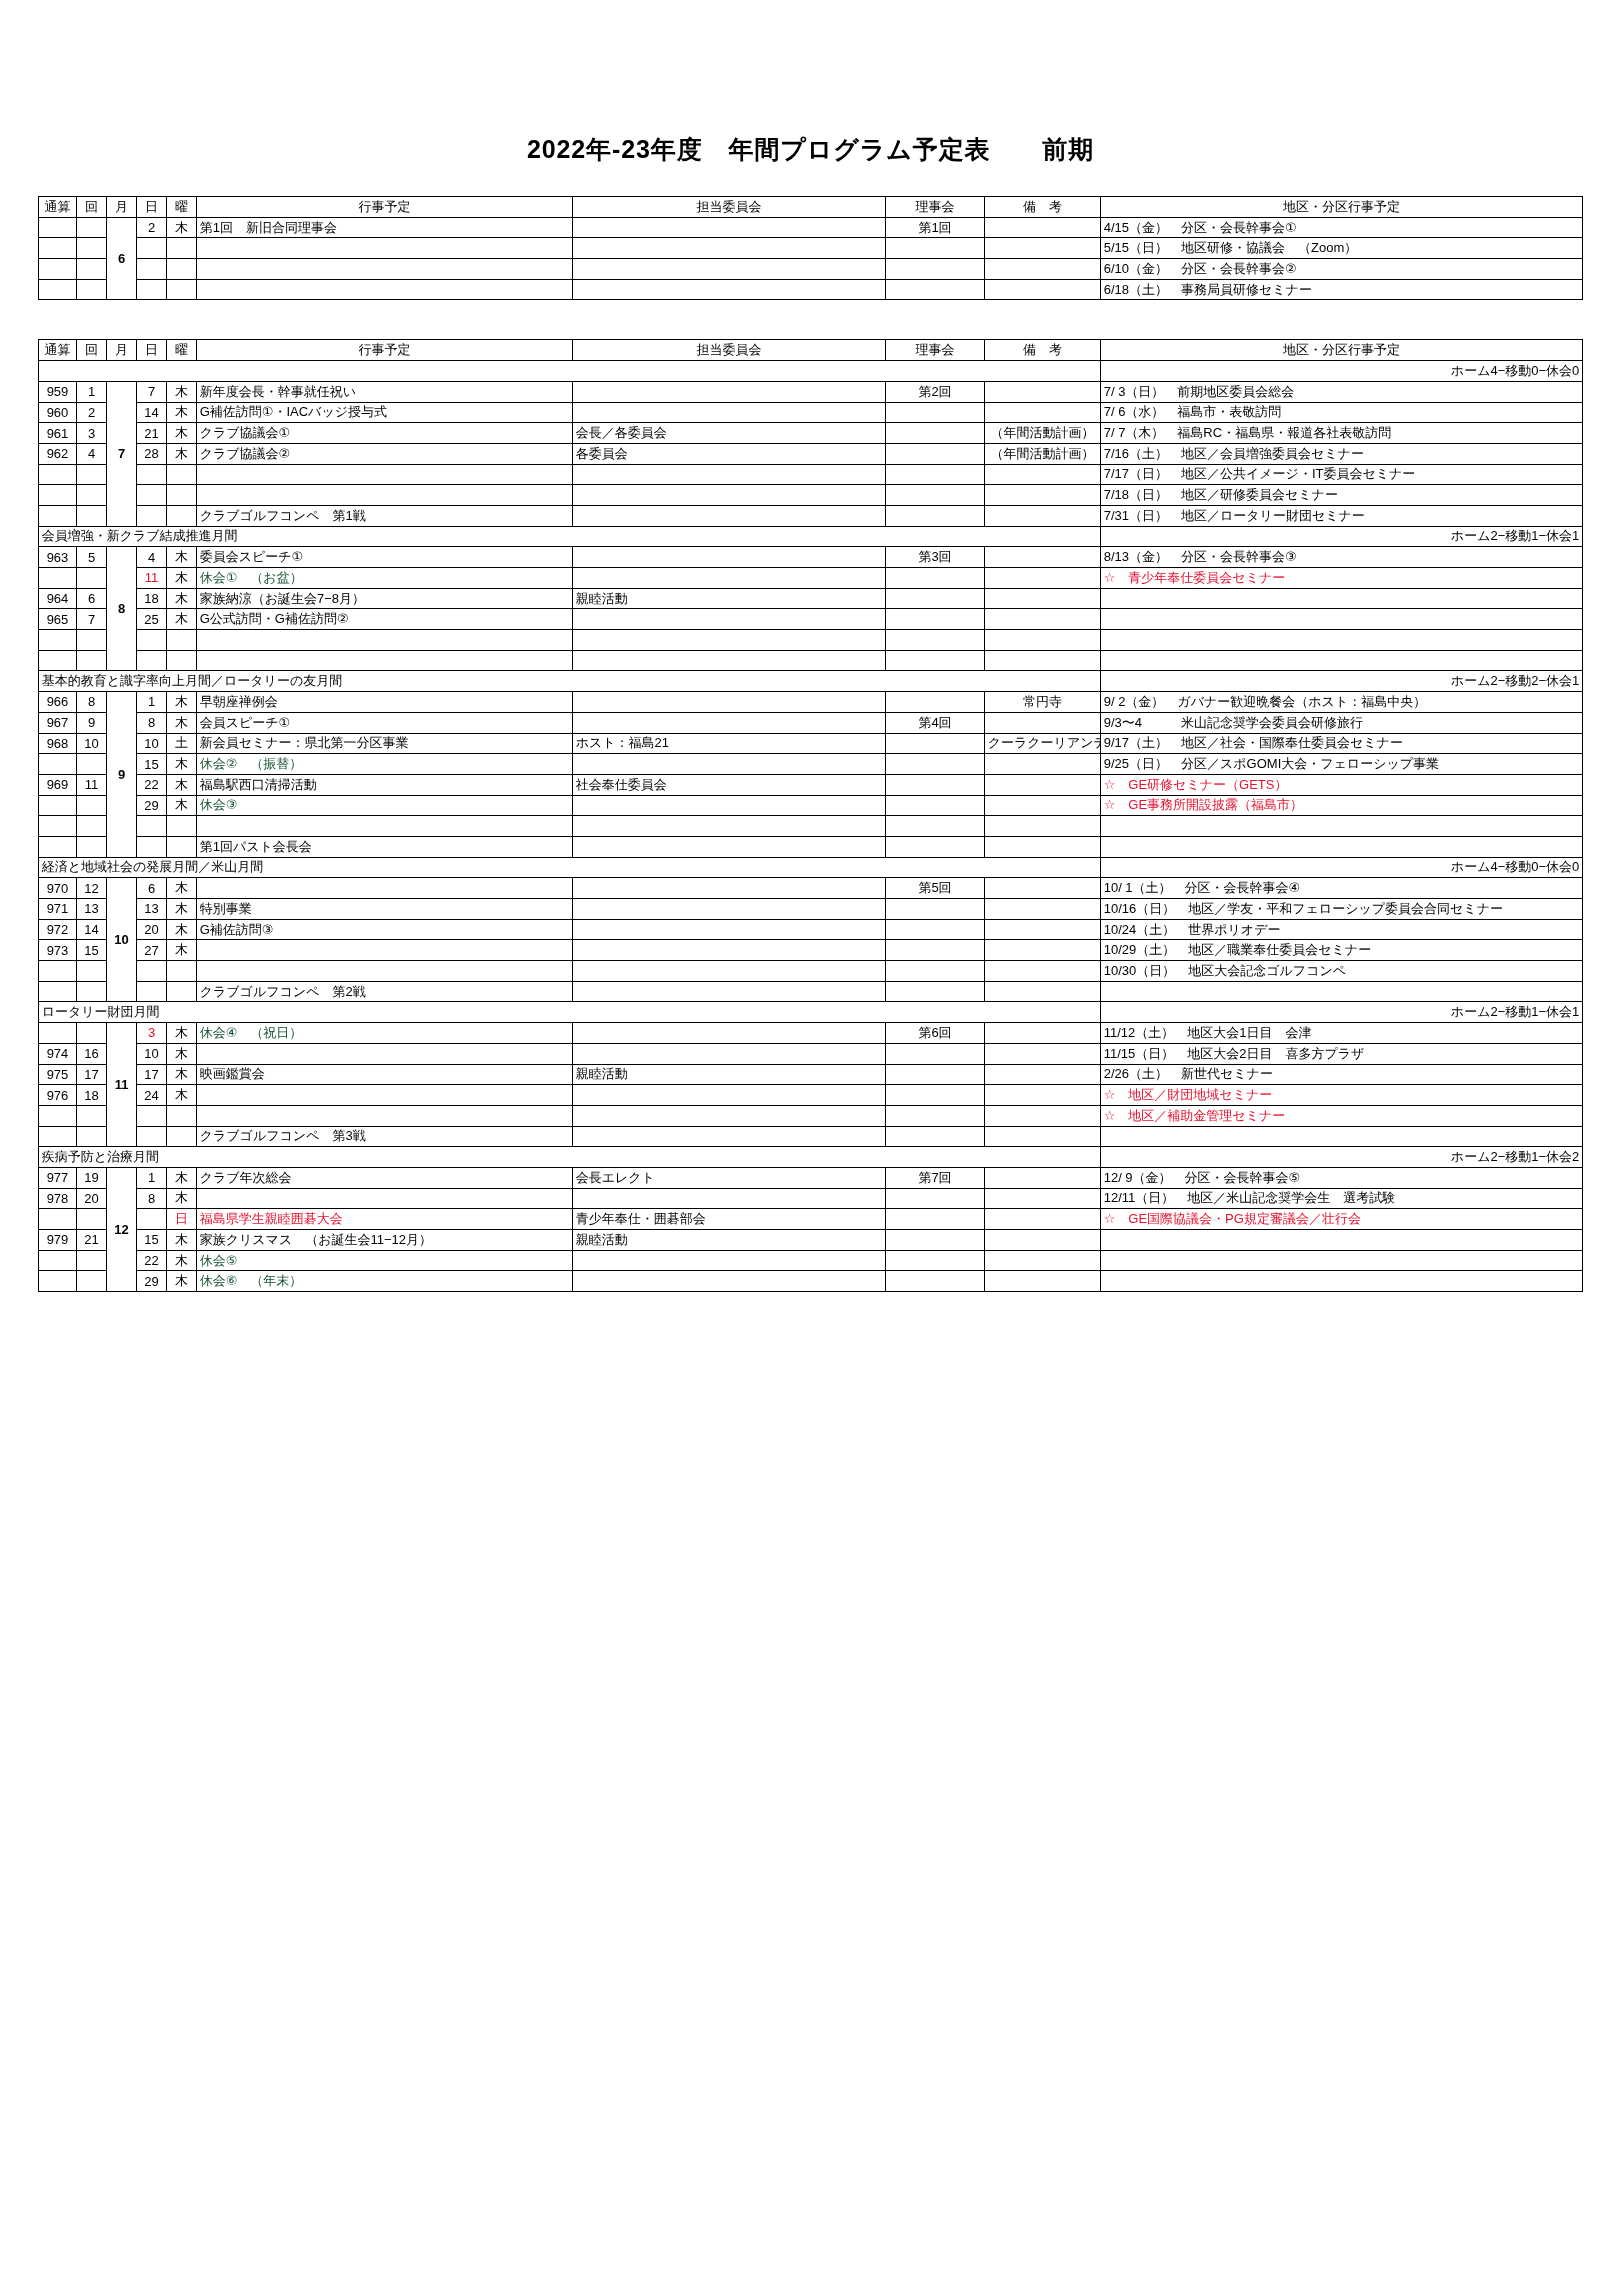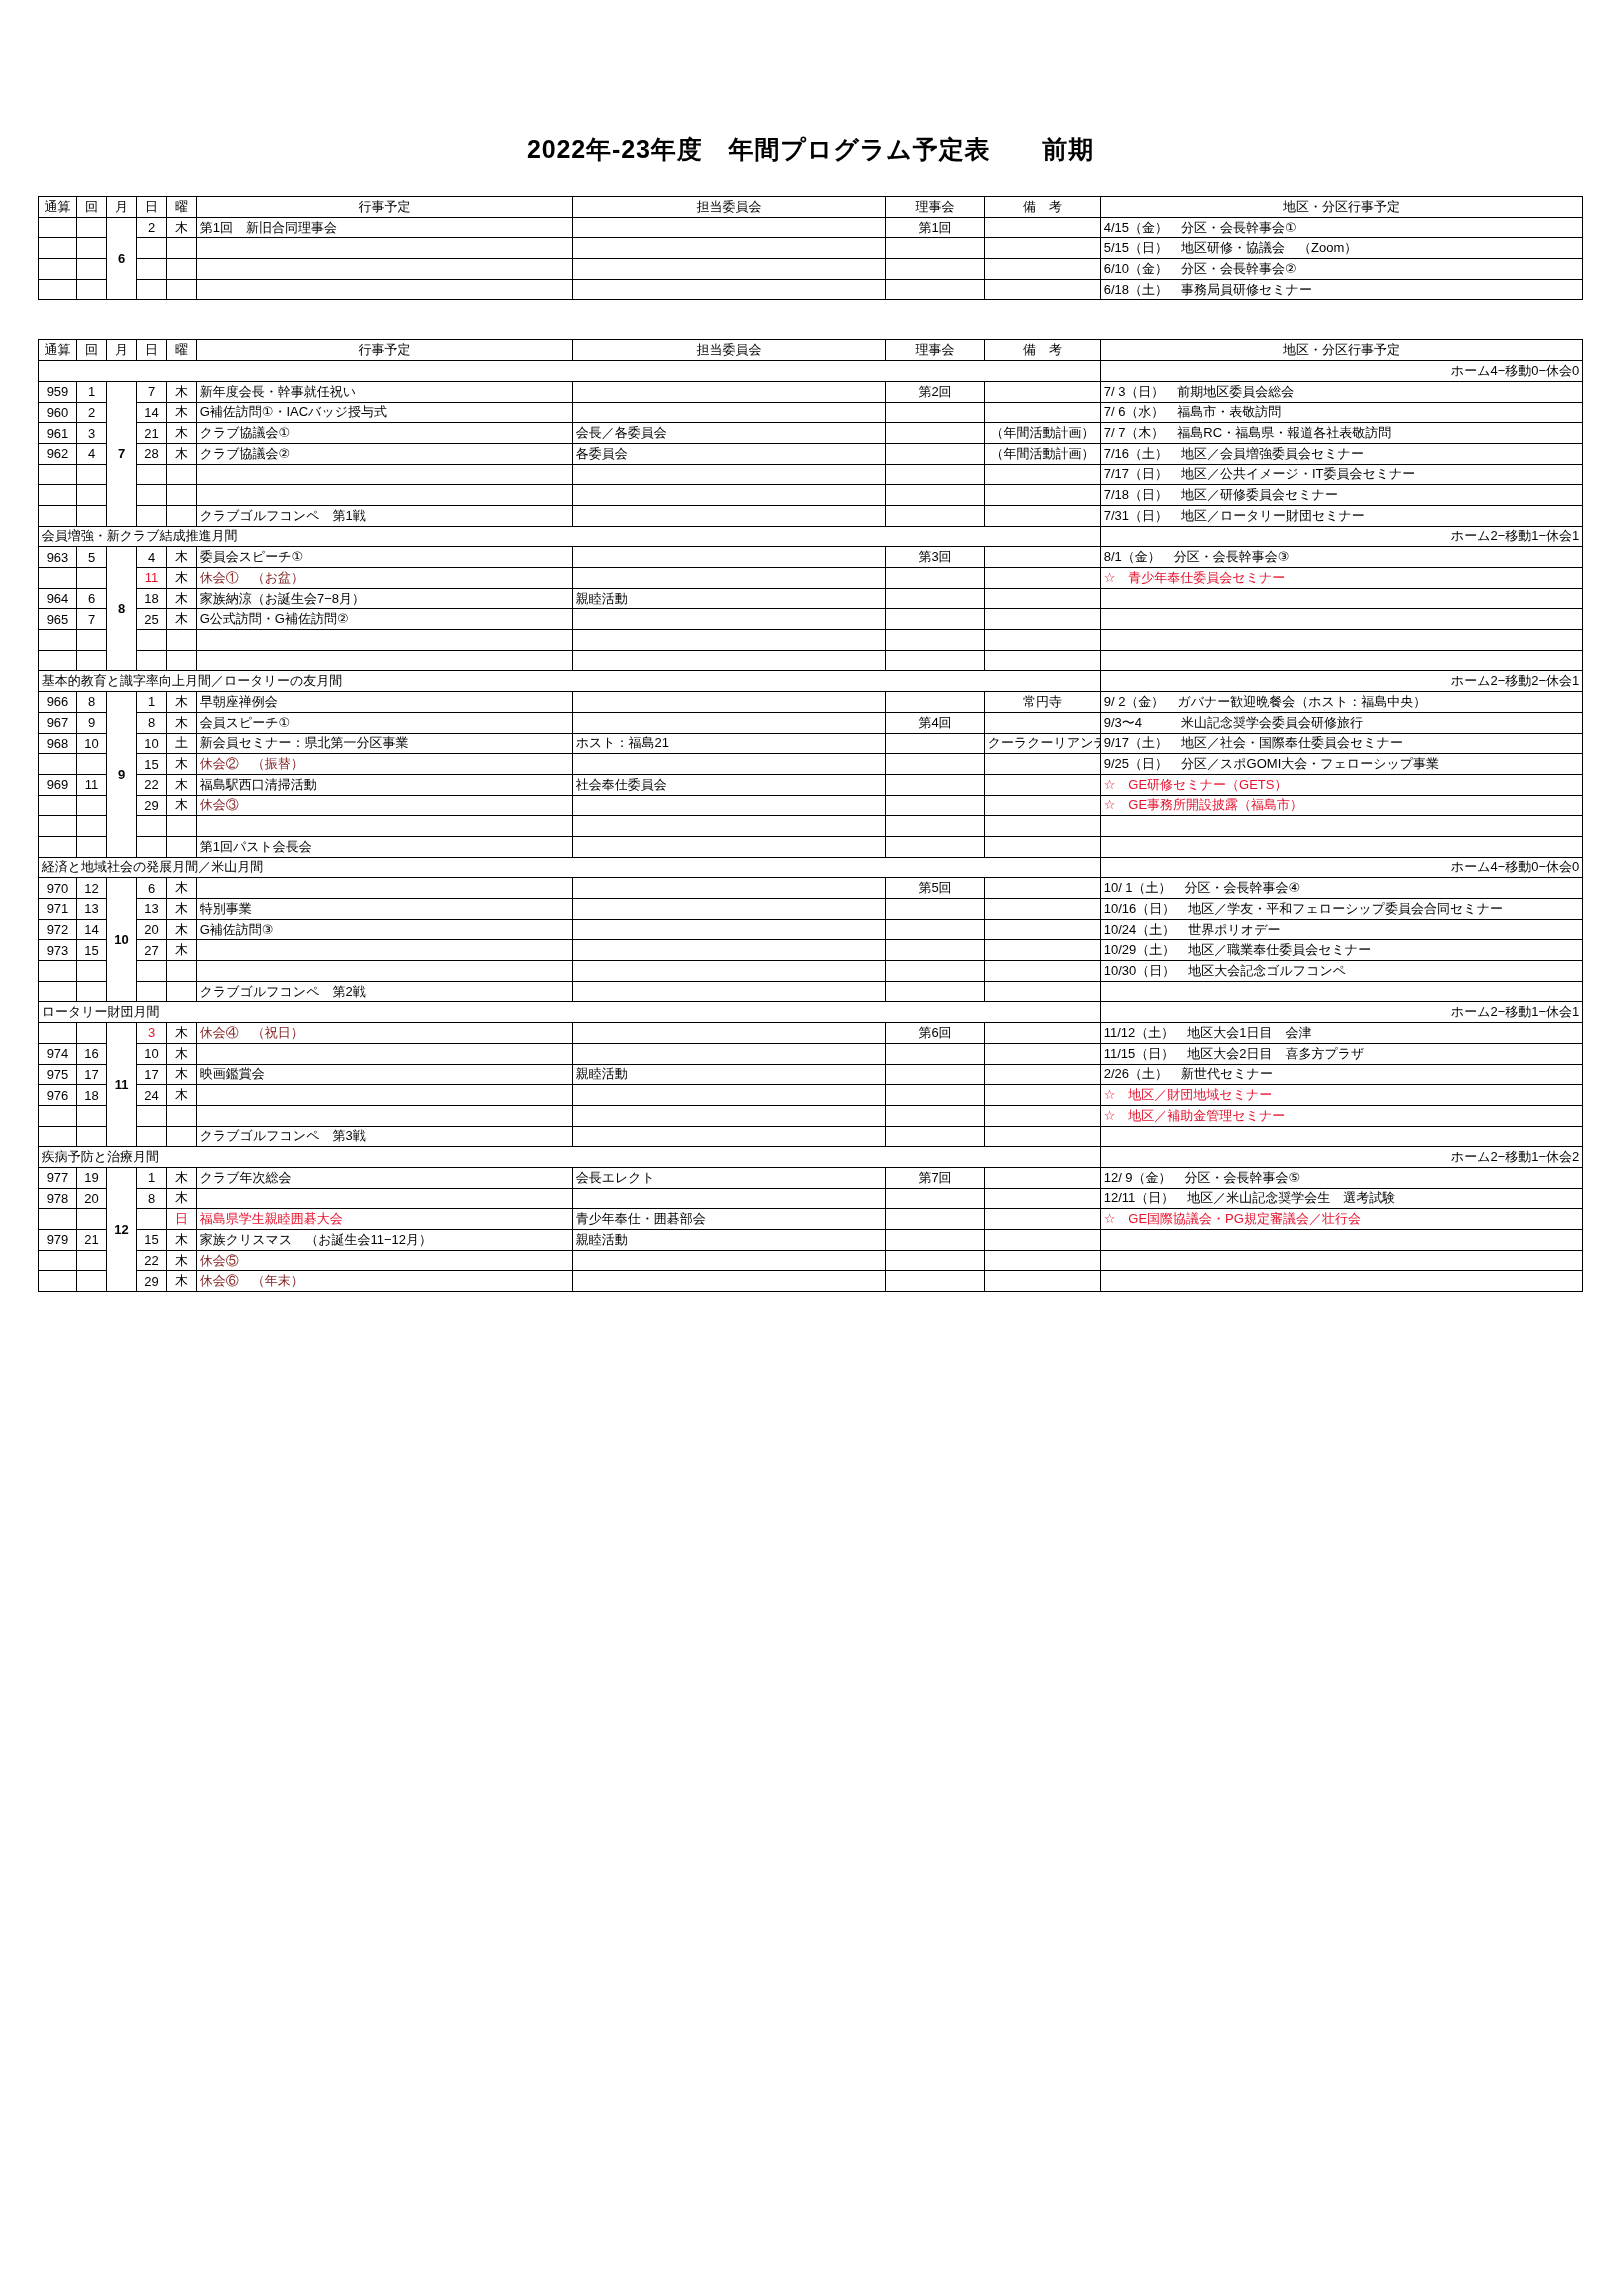--- a/index.html
+++ b/index.html
@@ -47,21 +47,21 @@
   }
   .hdr td{
     text-align:center;
     font-size:13px;
     font-weight:normal;
     height:23px;
   }
   .c{text-align:center;}
   .l{text-align:left;}
   .red{color:#e8112d;}
-  .green{color:#7f1d1d;font-family:Liberation Mono, monospace;}
+  .green{color:#14532d;}
   .monthcell{font-weight:bold;font-size:14.3px;text-align:center;}
   .sec-band td{
     border-left:0.9px solid #000;
     border-right:0.9px solid #000;
     border-top:1.8px solid #000;
     border-bottom:0.9px solid #000;
     height:23px;
   }
   .band-title{font-weight:normal;padding-left:25px;font-size:13px;}
   .band-right{text-align:right;font-size:11.6px;padding-right:5.4px;margin-top:45px;}
@@ -279,21 +279,21 @@
           <tr>
             <td class="c">963</td>
             <td class="c">5</td>
             <td class="monthcell" rowspan="6">8</td>
             <td class="c">4</td>
             <td class="c">木</td>
             <td class="l">委員会スピーチ①</td>
             <td class="l"></td>
             <td class="c">第3回</td>
             <td class="c"></td>
-            <td class="l">8/1（金）　分区・会長幹事会③</td>
+            <td class="l">8/13（金）　分区・会長幹事会③</td>
           </tr>
           <tr>
             <td class="c"></td>
             <td class="c"></td>
             <td class="c red">11</td>
             <td class="c">木</td>
             <td class="l green">休会①　（お盆）</td>
             <td class="l"></td>
             <td class="c"></td>
             <td class="c"></td>

